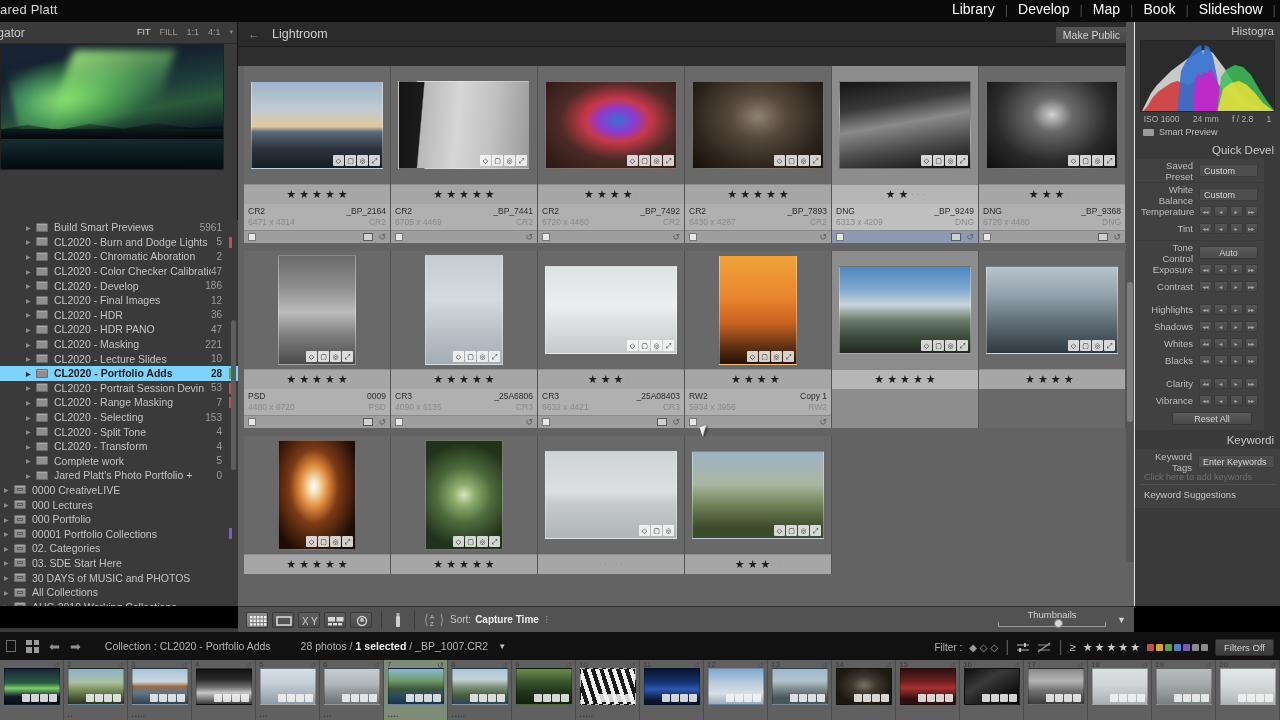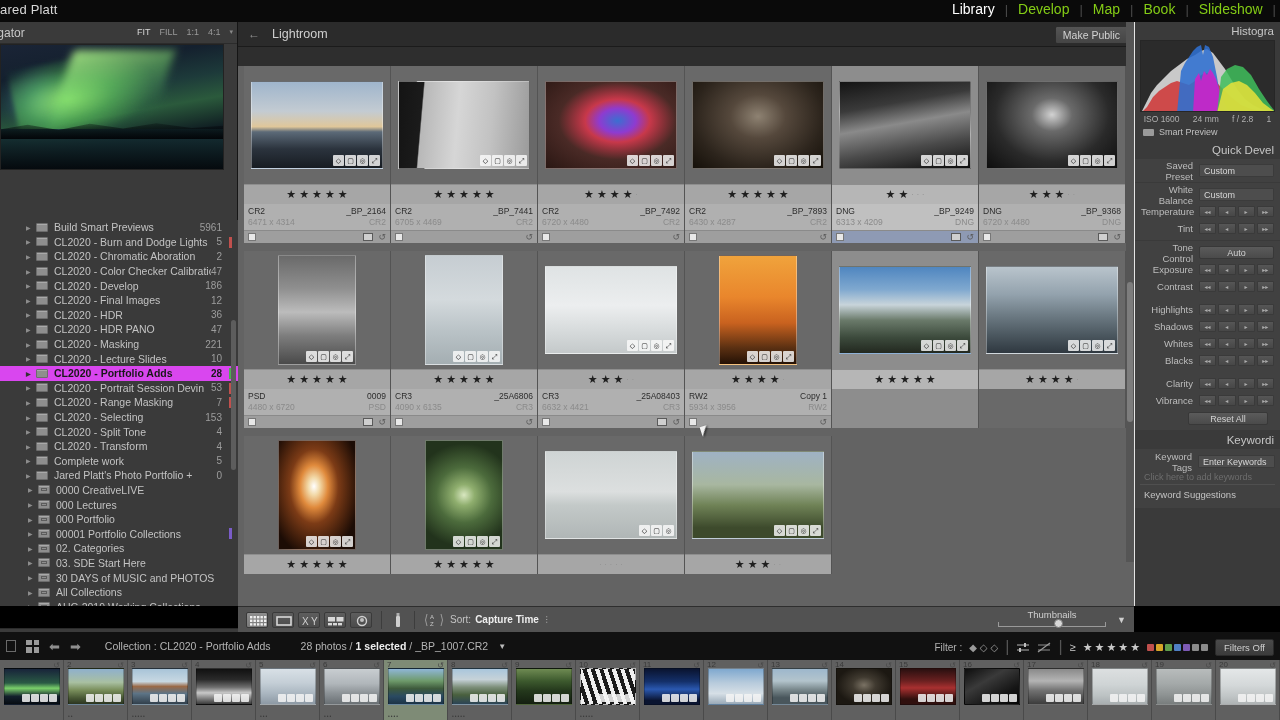--- a/index.html
+++ b/index.html
@@ -19,21 +19,21 @@
   }
   .topbar .user {
     position: absolute; left: 0; top: 2px;
     font-size: 13px; color: #d8d8d8; letter-spacing: .2px;
   }
   .modules {
     position: absolute; right: 4px; top: 1px;
     display: flex; align-items: center; gap: 0px;
     font-size: 14px;
   }
-  .modules .mod { padding: 0 10px; color: #84cc16; }
+  .modules .mod { padding: 0 10px; color: #ffffff; }
   .modules .mod.active { color: #ffffff; }
   .modules .sep { color: #4a4a4a; font-size: 13px; }
 
   
   .leftpanel {
     position: absolute; left: 0; top: 22px; width: 238px; height: 584px;
     background: #3a3a3a;
     border-right: 1px solid #151515;
   }
   .nav-header {
@@ -82,24 +82,24 @@
     clip-path: polygon(0 55%, 12% 35%, 26% 58%, 40% 30%, 55% 52%, 70% 28%, 86% 50%, 100% 40%, 100% 100%, 0 100%);
   }
 
   
   .tree {
     position: absolute; left: 0; top: 198px; width: 238px; height: 386px;
     background: #3a3a3a; overflow: hidden;
   }
   .tree-row {
     position: relative; height: 14.6px; display: flex; align-items: center;
-    font-size: 10.5px; color: #c3c3c3; padding-left: 28px;
+    font-size: 10.5px; color: #c3c3c3; padding-left: 4px;
   }
   .tree-row.indent2 { padding-left: 26px; }
-  .tree-row.selected { background: #d946ef; color: #181818; font-weight: bold; }
+  .tree-row.selected { background: #7dd3fc; color: #181818; font-weight: bold; }
   .tree-row .tw {
     width: 10px; font-size: 6px; color: #8c8c8c; flex: 0 0 auto; text-align: left;
   }
   .tree-row.selected .tw { color: #333; }
   .ficon {
     width: 12px; height: 9px; background: #8e8e8e; border: 1px solid #6d6d6d;
     border-radius: 1px; margin-right: 6px; flex: 0 0 auto;
     box-shadow: inset 0 1px 0 #a9a9a9;
   }
   .ficon.set { background: #8e8e8e; position: relative; }
@@ -276,21 +276,21 @@
   .histogram {
     margin: 0 5px; height: 72px; background: #2b2b2b; border: 1px solid #262626;
     position: relative; overflow: hidden;
   }
   .histoinfo {
     display: flex; justify-content: space-around; font-size: 8.5px; color: #b0b0b0;
     padding: 2px 2px 0 2px;
   }
   .smartprev { font-size: 9px; color: #c0c0c0; padding: 3px 0 4px 8px; display:flex; align-items:center; gap:5px;}
   .spicon { width: 11px; height: 7px; background: #9a9a9a; border-radius:1px; }
-  .rsub { background: #414141; margin: 0 0 1px 0; padding: 3px 6px; }
+  .rsub { background: #414141; margin: 0 16px 1px 0; padding: 3px 6px; }
   .rrow { display: flex; align-items: center; height: 17px; font-size: 9.5px; color: #bdbdbd; }
   .rrow .rl { width: 58px; text-align: right; padding-right: 6px; flex: 0 0 auto;}
   .rcombo {
     flex: 1 1 auto; height: 13px; background: #4d4d4d; border: 1px solid #3b3b3b;
     font-size: 9px; color: #d7d7d7; padding-left: 4px; line-height: 12px; border-radius:1px;
   }
   .rbtns { flex: 1 1 auto; display: flex; gap: 2px; }
   .rbtn {
     flex: 1 1 0; height: 11px; background: linear-gradient(180deg,#565656,#474747);
     border: 1px solid #3a3a3a; border-radius: 1px; font-size: 6px; color: #adadad;

